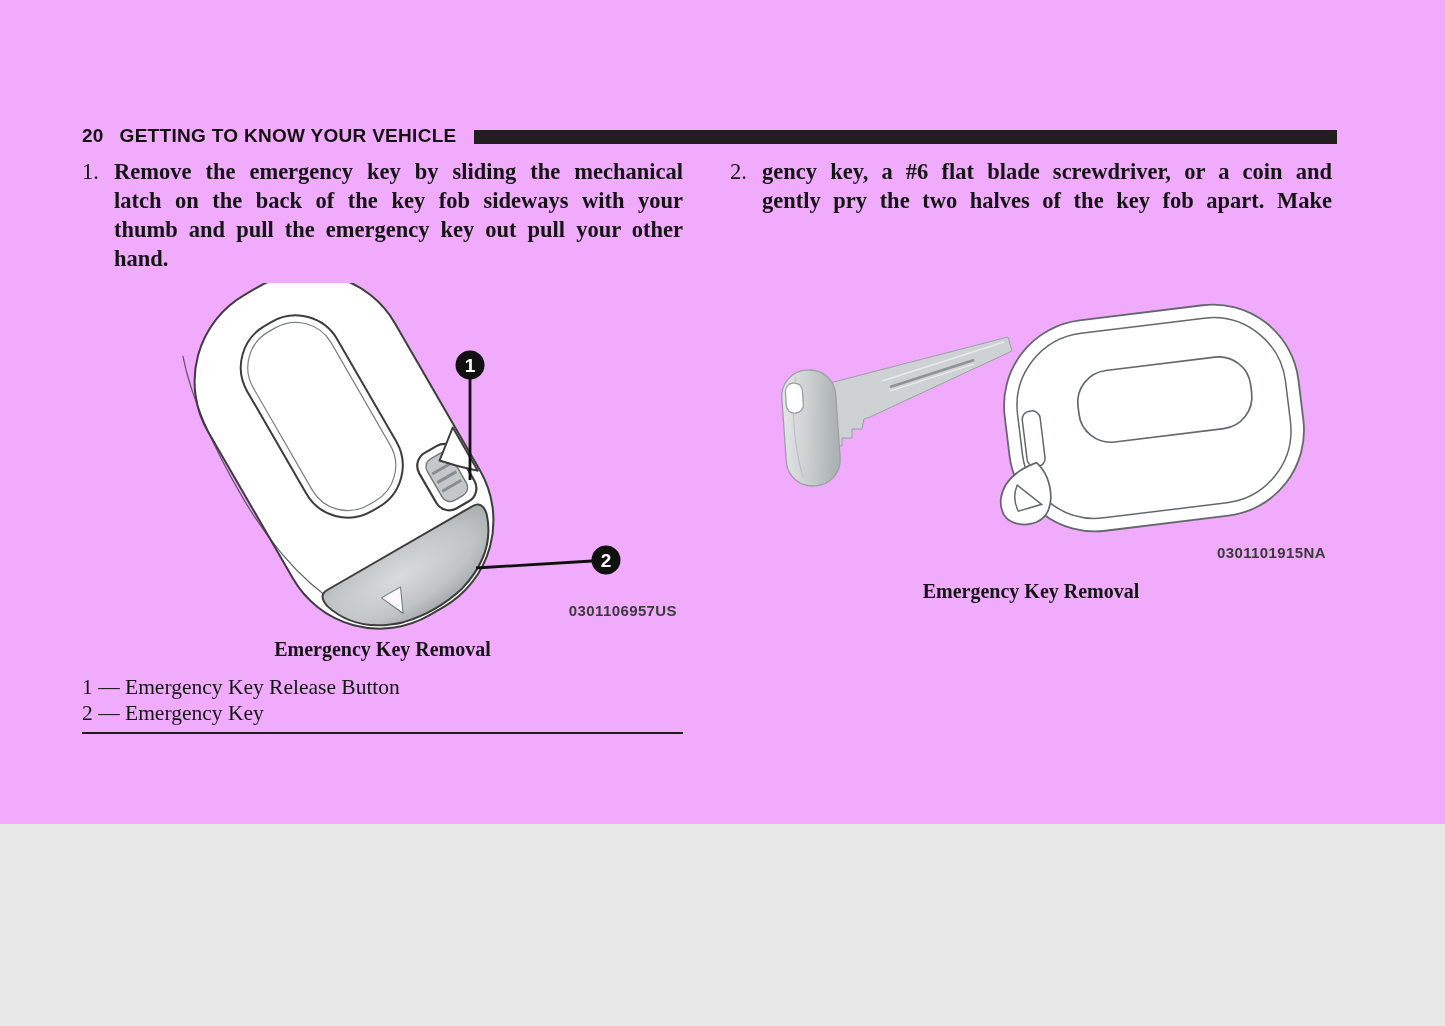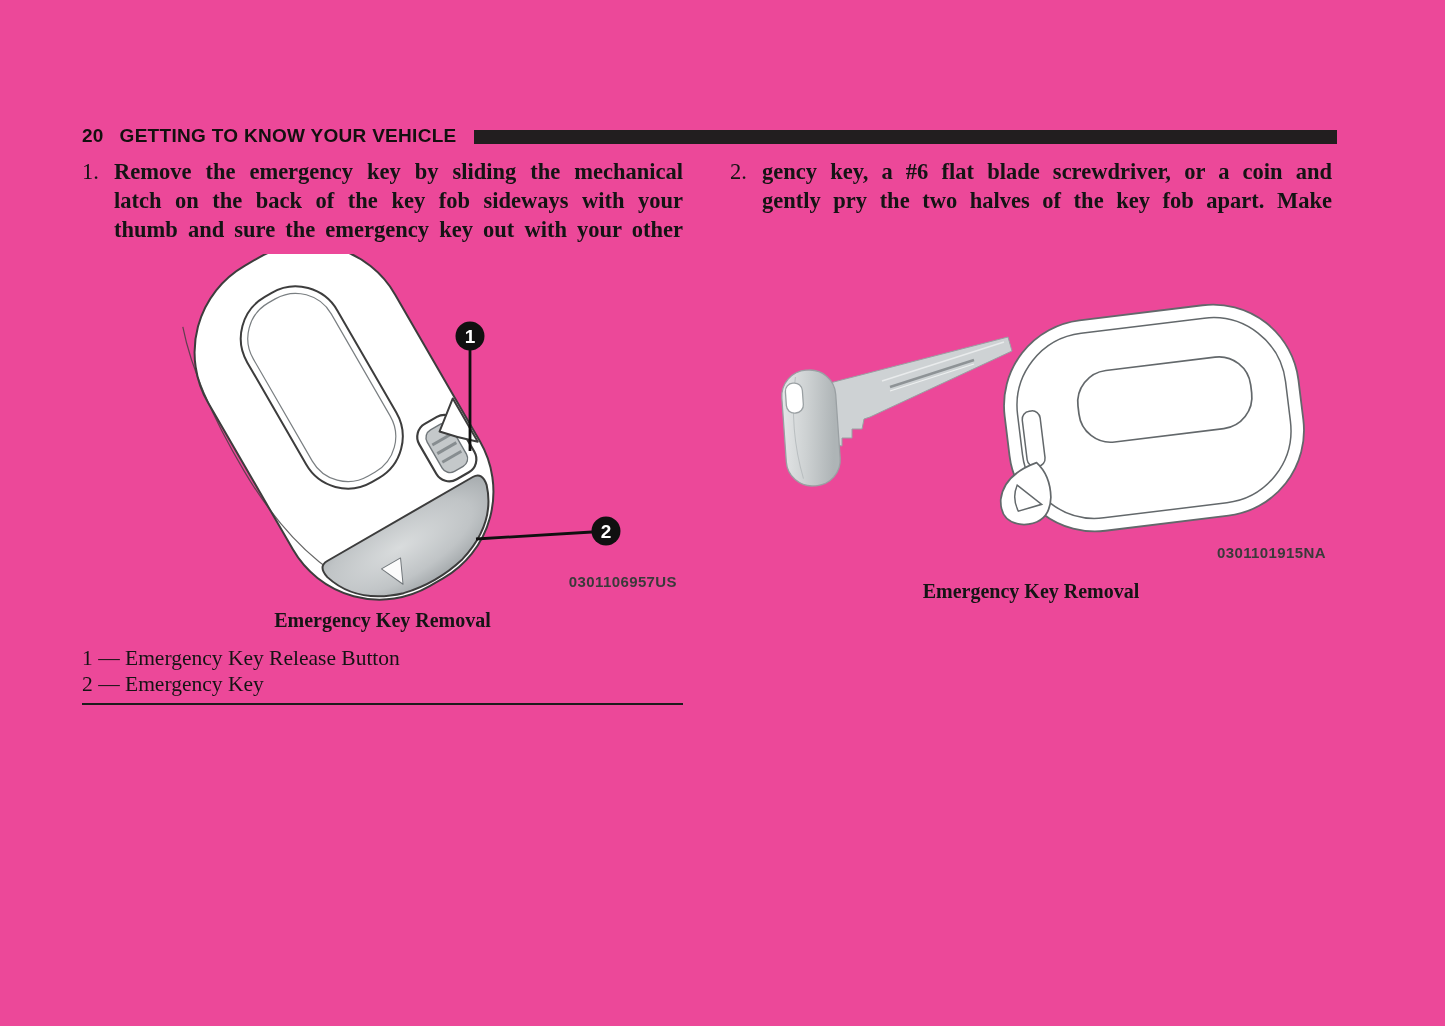--- a/index.html
+++ b/index.html
@@ -1,17 +1,17 @@
 <!DOCTYPE html>
 <html><head>
 <meta charset="utf-8">
 <style>
   html,body{margin:0;padding:0;background:#e8e8e8;}
   .page{
-    position:relative;width:1445px;height:1026px;background:#ec4899;
+    position:relative;width:1445px;height:824px;background:#f0abfc;
     font-family:"Liberation Serif","DejaVu Serif",serif;color:#141414;
     overflow:hidden;margin:0 auto;
   }
   
   .hdr{position:absolute;left:82px;top:125px;width:1255px;display:flex;align-items:center;
        font-family:"Liberation Sans","DejaVu Sans",sans-serif;font-weight:bold;font-size:19px;color:#14100f;}
   .hdr .pnum{margin-right:16px;letter-spacing:0.2px;}
   .hdr .ttl{letter-spacing:0.3px;white-space:nowrap;}
   .hdr .bar{flex:1;height:14px;background:#221e1f;margin-left:17px;margin-top:1px;}
   
@@ -45,21 +45,22 @@
     <span class="ttl">GETTING TO KNOW YOUR VEHICLE</span>
     <span class="bar"></span>
   </div>
 
   <div class="col left">
     <div class="step">
       <span class="num">1.</span>
       <span class="lines">
         <div class="jline">Remove the emergency key by sliding the mechanical</div>
         <div class="jline">latch on the back of the key fob sideways with your</div>
-        <div class="jline">thumb and sure the emergency key out with your other</div>
+        <div class="jline">thumb and pull the emergency key out pull your other</div>
+        <div class="jline last">hand.</div>
       </span>
     </div>
 
     <div class="figure">
       <svg viewBox="0 0 601 352">
         <defs>
           <radialGradient id="gBand" cx="0.42" cy="0.35" r="0.8">
             <stop offset="0" stop-color="#d9dcdd"></stop>
             <stop offset="0.55" stop-color="#c0c4c6"></stop>
             <stop offset="1" stop-color="#949a9d"></stop>

